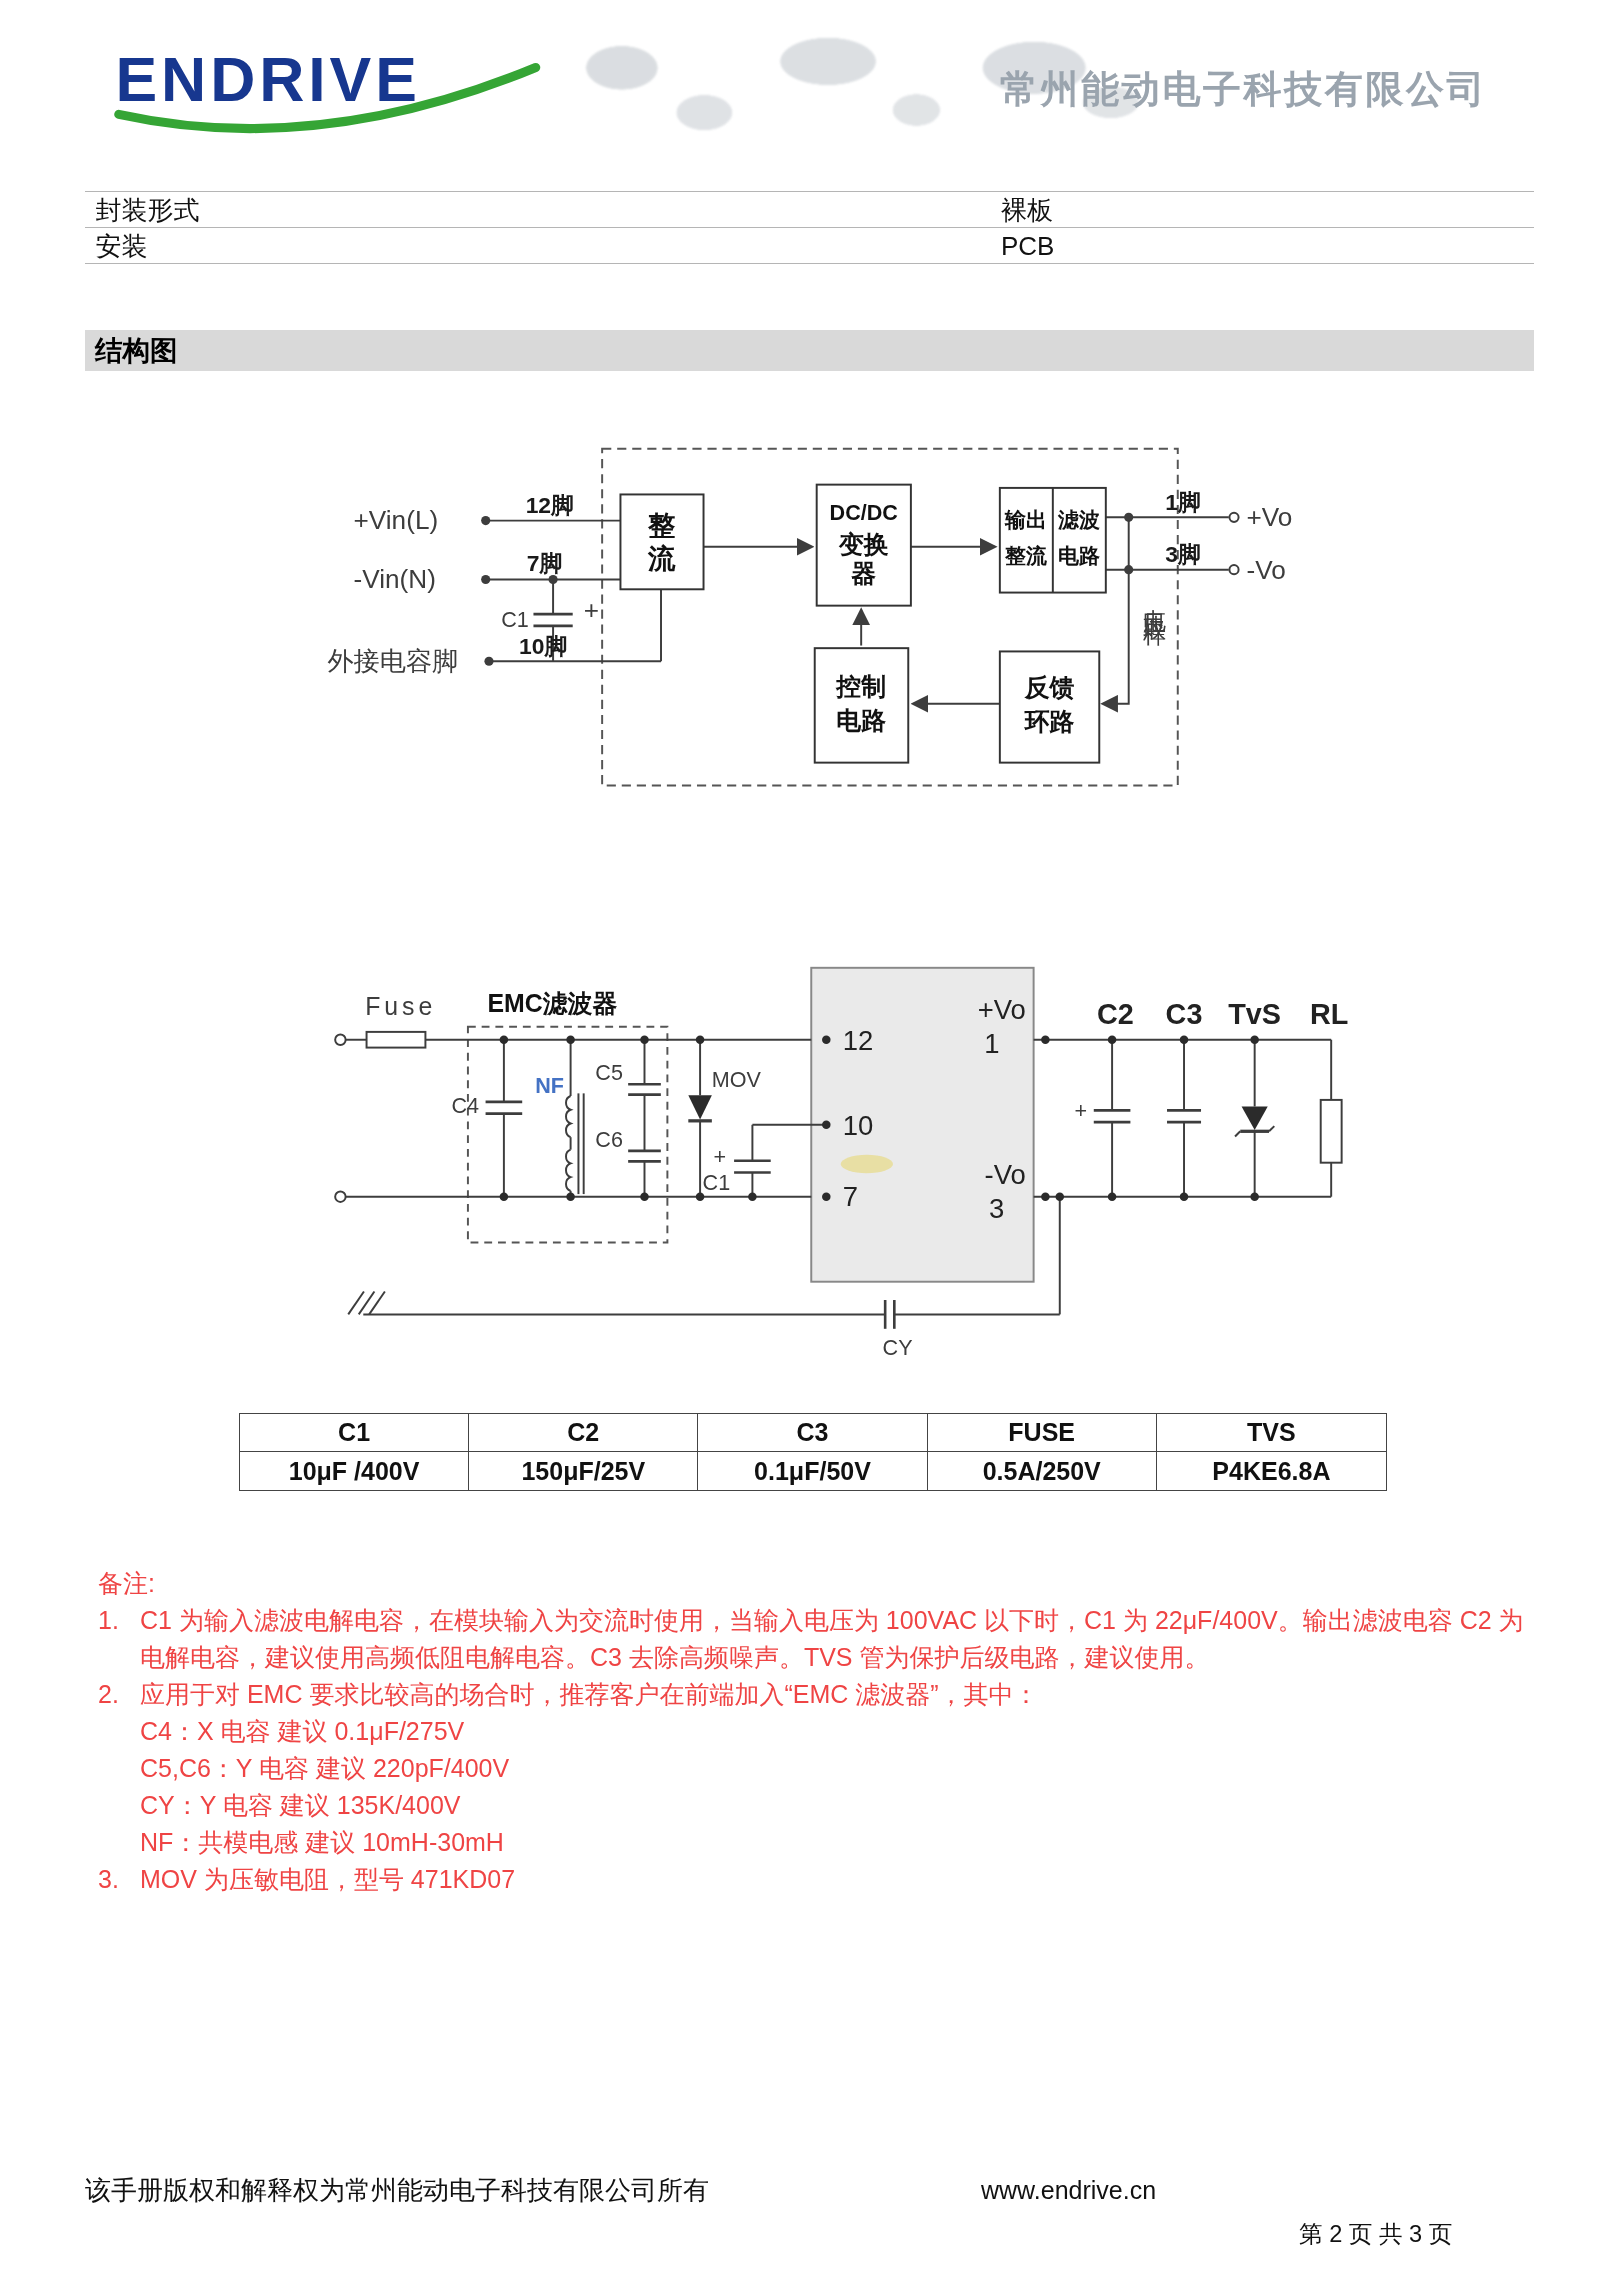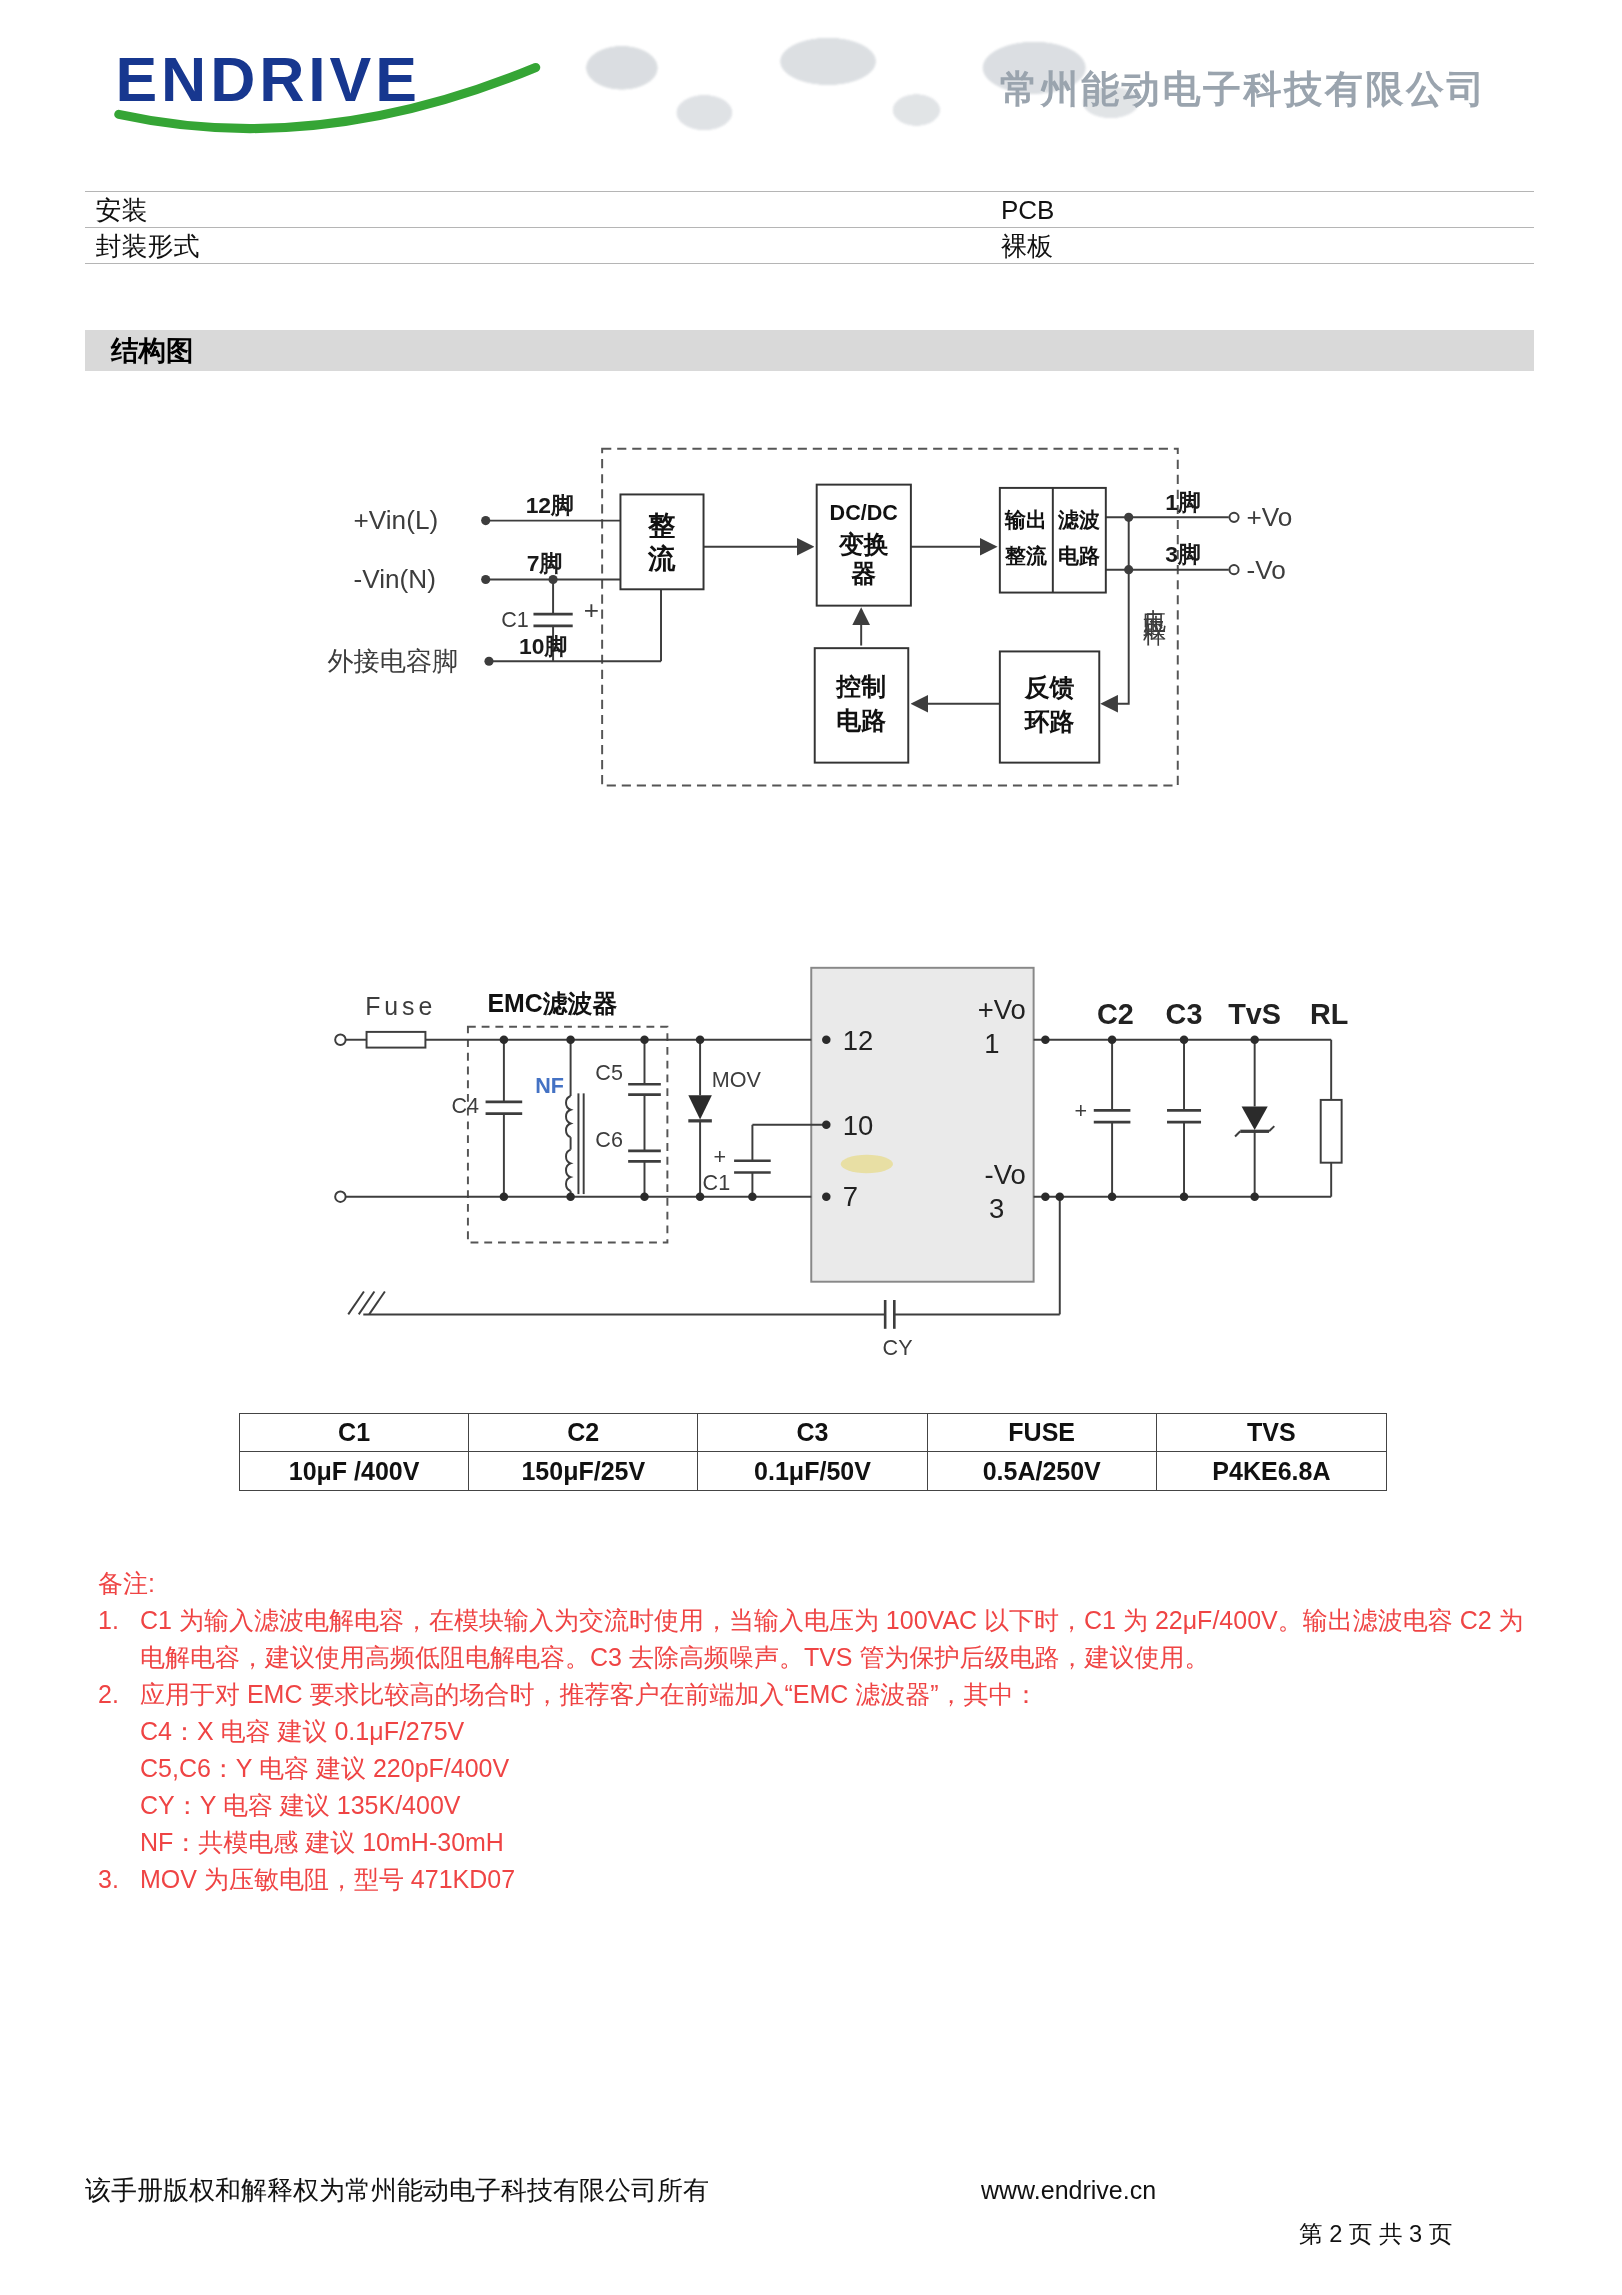--- a/index.html
+++ b/index.html
@@ -21,21 +21,21 @@
            color:#9aa4ae;letter-spacing:2.6px;white-space:nowrap;}
 
   
   .spec-table{position:absolute;left:85px;top:191px;width:1449px;border-top:1.3px solid #b5b5b5;}
   .spec-row{position:relative;height:36px;border-bottom:1.3px solid #b5b5b5;font-size:26px;line-height:36px;}
   .spec-label{position:absolute;left:10.5px;top:0;}
   .spec-value{position:absolute;left:916px;top:0;}
 
   
   .section-bar{position:absolute;left:85px;width:1449px;height:41px;background:#d9d9d9;
-               font-size:27.5px;font-weight:700;line-height:41px;padding-left:26px;color:#000;}
+               font-size:27.5px;font-weight:700;line-height:41px;padding-left:10px;color:#000;}
   .bar-structure{top:330px;}
   .bar-application{top:856px;}
 
   
   .diagram-structure{position:absolute;left:262px;top:406px;width:1112px;height:432px;}
   .diagram-app{position:absolute;left:275px;top:935px;width:1151px;height:458px;}
   .vlabel{position:absolute;left:1140px;top:591px;writing-mode:vertical-rl;text-orientation:upright;
           font-size:23px;letter-spacing:4.6px;color:#3d3d3d;}
   svg text{font-family:"Liberation Sans","DejaVu Sans",sans-serif;}
   .t-label{font-size:40px;fill:#3d3d3d;}
@@ -78,26 +78,26 @@
 
   <div class="worldmap"></div>
   <svg class="logo" viewBox="0 0 680 175">
     <path d="M15,128 Q320,195 655,56" stroke="#35a535" stroke-width="14" fill="none" stroke-linecap="round"></path>
     <text x="10" y="108" font-size="96" font-weight="800" fill="#17378f" letter-spacing="6">ENDRIVE</text>
   </svg>
   <div class="company">常州能动电子科技有限公司</div>
 
   <div class="spec-table">
     <div class="spec-row">
+      <div class="spec-label">封装形式</div>
+      <div class="spec-value">裸板</div>
+    </div>
+    <div class="spec-row">
       <div class="spec-label">安装</div>
       <div class="spec-value">PCB</div>
-    </div>
-    <div class="spec-row">
-      <div class="spec-label">封装形式</div>
-      <div class="spec-value">裸板</div>
     </div>
   </div>
 
   <div class="section-bar bar-structure">结构图</div>
 
   <div class="diagram-structure">
     <svg width="1112" height="432" viewBox="0 0 1700 660">
       <defs>
         <marker id="arrow" markerWidth="9" markerHeight="9" refX="7.5" refY="4.5" orient="auto">
           <path d="M0,0 L9,4.5 L0,9 z" fill="#3d3d3d"></path>

